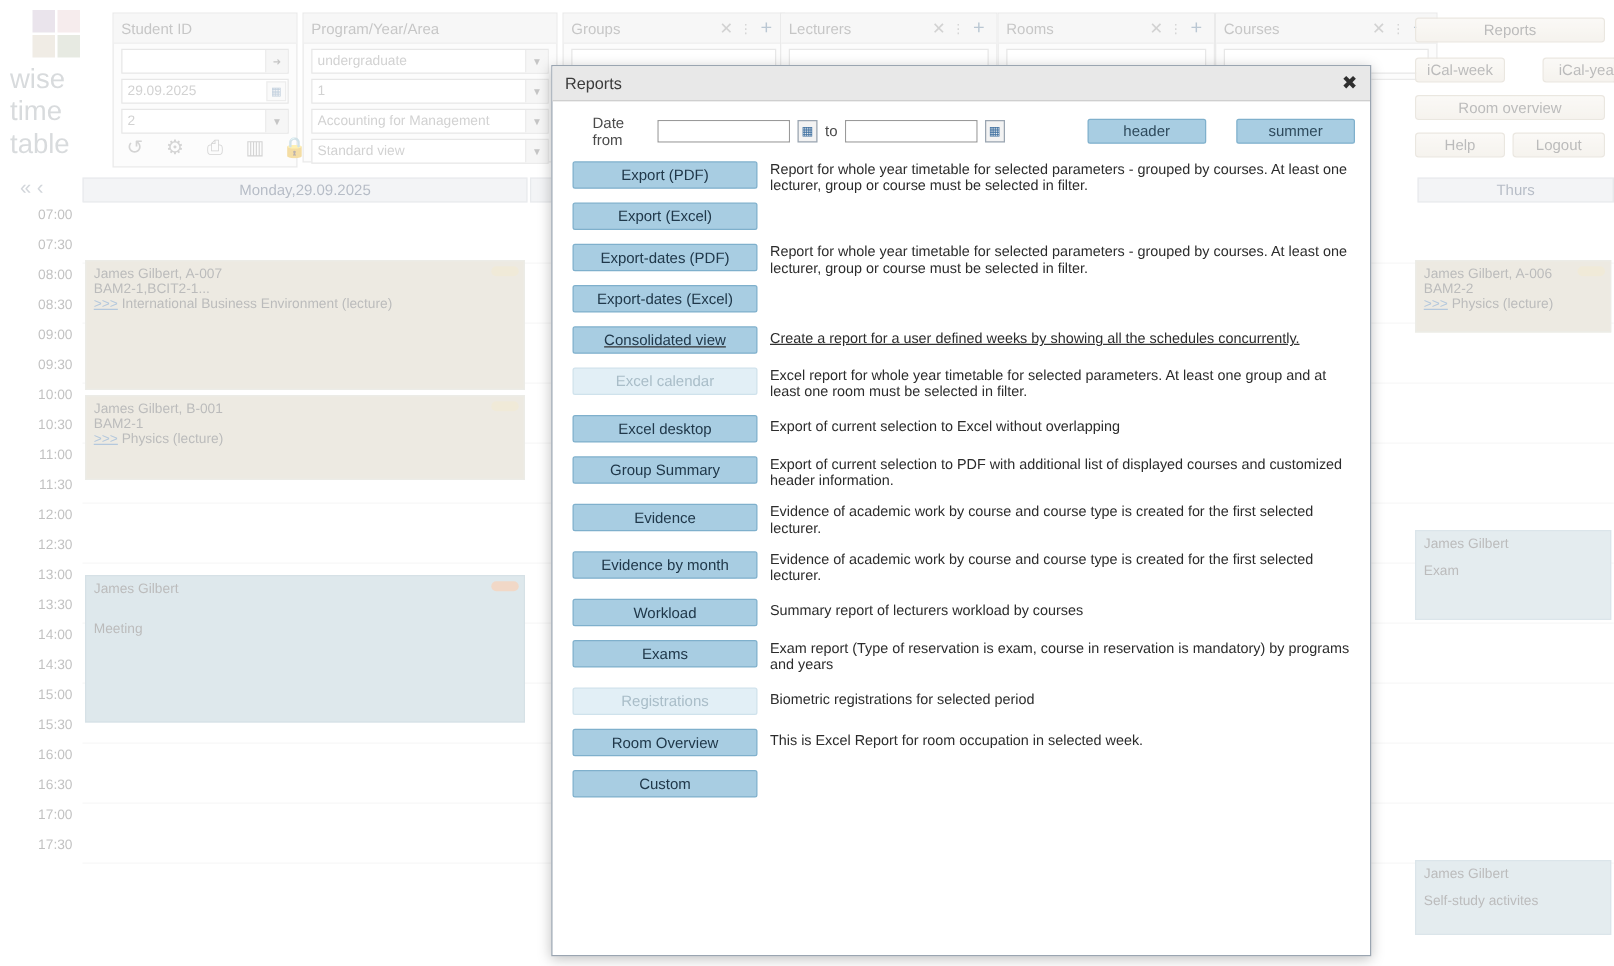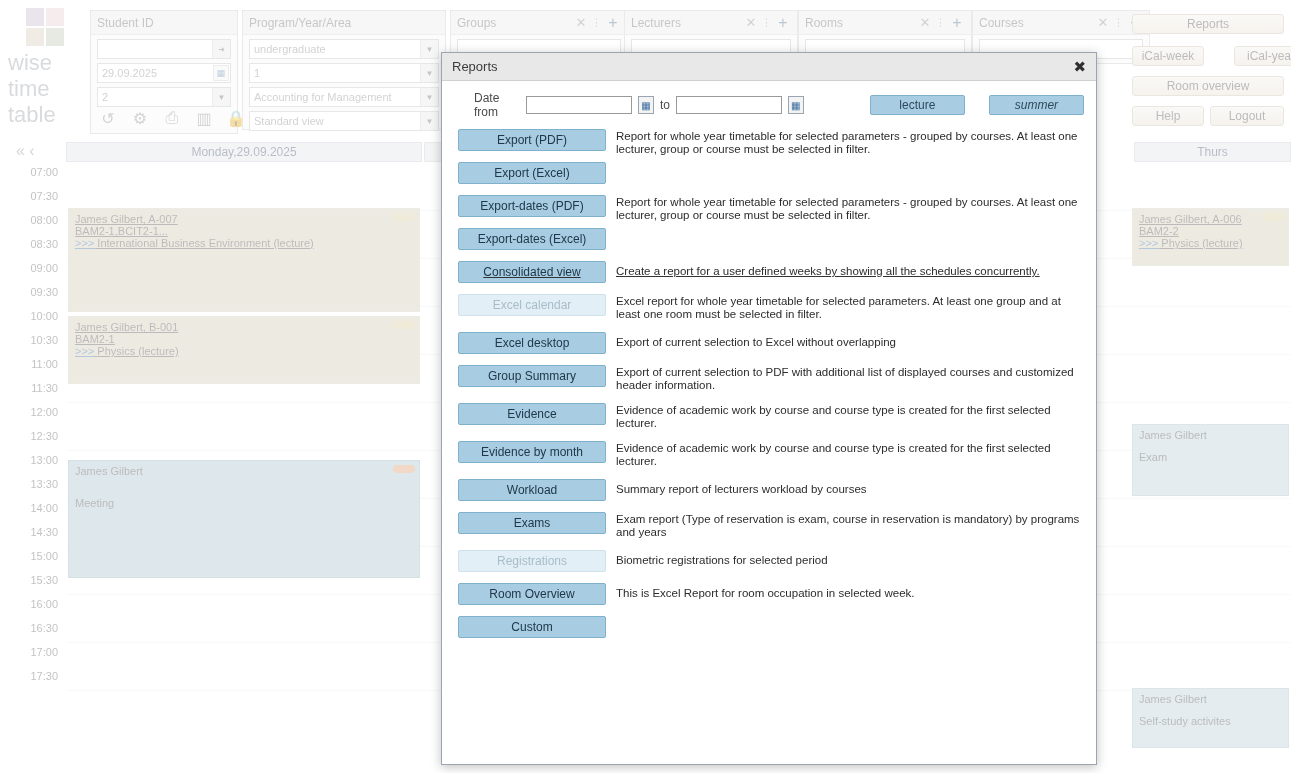--- a/index.html
+++ b/index.html
@@ -83,21 +83,21 @@
 
   .grid { position:absolute; left:66px; top:162px; width:1225px; height:611px; }
   .gline { position:absolute; left:0; width:1225px; height:1px; background:#ececec; }
 
   .event {
     position:absolute; border:1px solid #cdcdc0; font-size:11px; color:#4e4e4e;
     padding:4px 6px; line-height:12px; overflow:hidden;
   }
   .event .lnk { color:#3a6ea5; text-decoration:underline; }
   .event .pill { position:absolute; right:4px; top:4px; width:22px; height:8px; border-radius:5px; background:#d8c79a; }
-  .ev-tan { background:#cfc9b4;text-decoration:underline; }
+  .ev-tan { background:#cfc9b4; }
   .ev-blue { background:#a9c3ce; border-color:#93b1be; }
   .ev-blue2 { background:#b8ccd6; border-color:#a0bbc7; }
 
   
   .veil { position:absolute; inset:0; background:rgba(255,255,255,0.62); }
 
   
   .modal {
     position:absolute; left:441px; top:52px; width:656px; height:713px;
     background:#ffffff; border:1px solid #9aa5b1;
@@ -113,21 +113,21 @@
   .daterow { display:flex; align-items:center; padding:10px 12px 8px 32px; gap:6px; }
   .daterow .lbl { font-size:12px; color:#4a4a4a; }
   .dinput { position:relative; width:120px; height:18px; border:1px solid #9a9a9a; background:#fff; }
   .dinput input { width:100%; height:100%; border:0; outline:0; font-size:11px; padding:0 3px; font-family:"Liberation Sans", sans-serif;}
   .dcal { width:18px; height:18px; border:1px solid #9aa5b1; background:#f3f3f3; display:flex; align-items:center; justify-content:center; font-size:10px; color:#3c6e9f; }
   .seasonbtn {
     width:108px; height:20px; background:#a8cde2; border:1px solid #7fb0cc; border-radius:2px;
     font-size:12px; color:#2e4a5c; display:flex; align-items:center; justify-content:center; cursor:pointer;
   }
   #btn-winter { margin-left:60px; }
-  #btn-summer { margin-left:18px;font-style:italic; }
+  #btn-summer { margin-left:18px; }
 
   .rlist { padding:2px 12px 0 16px; }
   .rrow { display:flex; align-items:flex-start; margin-bottom:6px; min-height:22px; }
   .rbtn {
     width:148px; min-width:148px; height:22px; border-radius:2px;
     background:#a8cde2; border:1px solid #7fb0cc;
     font-size:12px; color:#20384a; display:flex; align-items:center; justify-content:center;
     cursor:pointer; user-select:none;
   }
   .rbtn.disabled { background:#e2eff6; border-color:#cfe2ec; color:#a9bdc8; cursor:default; }
@@ -353,21 +353,21 @@
       <span class="lbl">Date from</span>
       <div class="dinput">
         <input type="text" value="" style="">
       </div>
       <div class="dcal">▦</div>
       <span class="lbl">to</span>
       <div class="dinput">
         <input type="text" value="" style="">
       </div>
       <div class="dcal">▦</div>
-      <div class="seasonbtn" id="btn-winter">lecture</div>
+      <div class="seasonbtn" id="btn-winter">header</div>
       <div class="seasonbtn" id="btn-summer">summer</div>
     </div>
 
     <div class="rlist">
       <div class="rrow">
         <div class="rbtn">Export (PDF)</div>
         <div class="rdesc">Report for whole year timetable for selected parameters - grouped by courses. At least one lecturer, group or course must be selected in filter.</div>
       </div>
       <div class="rrow" style="margin-bottom:11px;">
         <div class="rbtn">Export (Excel)</div>

